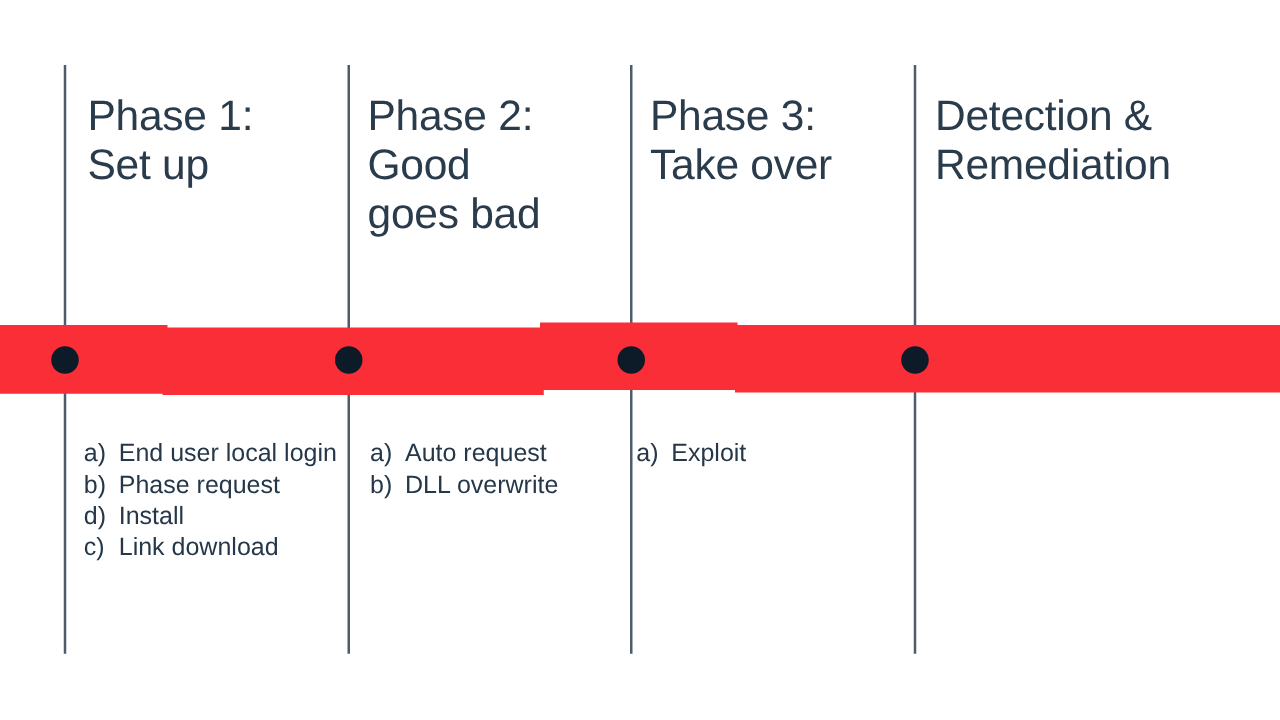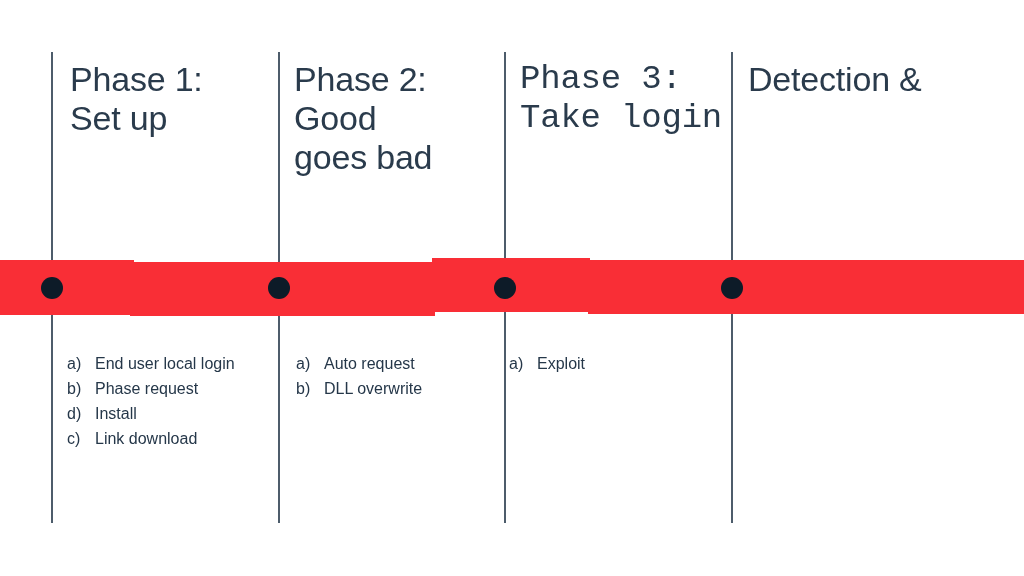--- a/index.html
+++ b/index.html
@@ -48,44 +48,44 @@
     z-index: 3;
   }
   .dot.d1 { left: 41px; }
   .dot.d2 { left: 268px; }
   .dot.d3 { left: 494px; }
   .dot.d4 { left: 721px; }
 
   
   .phase-title {
     position: absolute;
-    top: 60px;
+    top: 74px;
     margin: 0;
     width: 215px;
     font-size: 34px;
     font-weight: 300;
     line-height: 39px;
     letter-spacing: -0.2px;
     color: #2a3b4c;
     z-index: 4;
   }
   .phase-title .tl { display: block; }
   .t1 { left: 70px; }
   .t2 { left: 294px; }
-  .t3 { left: 520px; font-family: Liberation Mono, monospace; }
+  .t3 { left: 520px; }
   .t4 { left: 748px; }
 
   
   .phase-items {
     position: absolute;
     top: 351px;
     margin: 0;
     padding: 0;
     list-style: none;
-    font-size: 16px;
+    font-size: 20px;
     line-height: 25px;
     color: #253749;
     z-index: 4;
   }
   .li1 { left: 67px; }
   .li2 { left: 296px; }
   .li3 { left: 509px; }
   .phase-items .marker {
     display: inline-block;
     width: 28px;
@@ -139,25 +139,26 @@
     <li>
       <span class="marker">a)</span><span class="item-text">Auto request</span>
     </li>
     <li>
       <span class="marker">b)</span><span class="item-text">DLL overwrite</span>
     </li>
   </ol>
 
   <h2 class="phase-title t3">
     <span class="tl">Phase 3:</span>
-    <span class="tl">Take login</span>
+    <span class="tl">Take over</span>
   </h2>
   <ol class="phase-items li3">
     <li>
       <span class="marker">a)</span><span class="item-text">Exploit</span>
     </li>
   </ol>
 
   <h2 class="phase-title t4">
     <span class="tl">Detection &amp;</span>
+    <span class="tl">Remediation</span>
   </h2>
 
 </div>
 
 </body></html>

